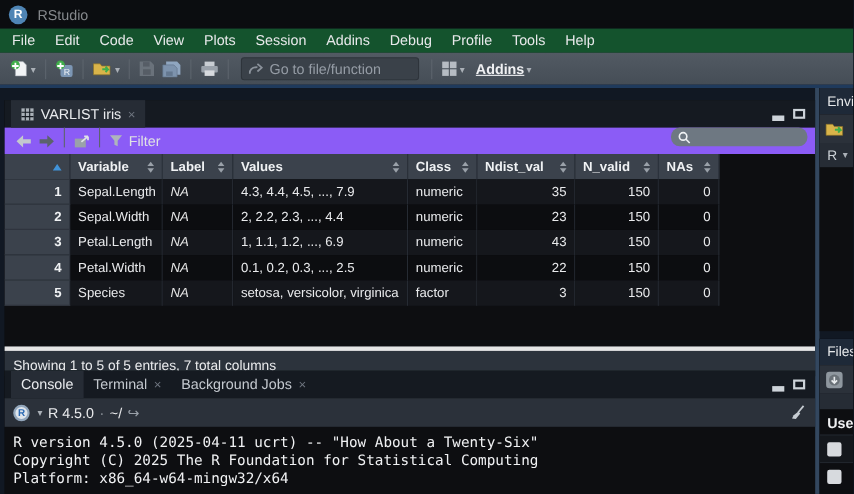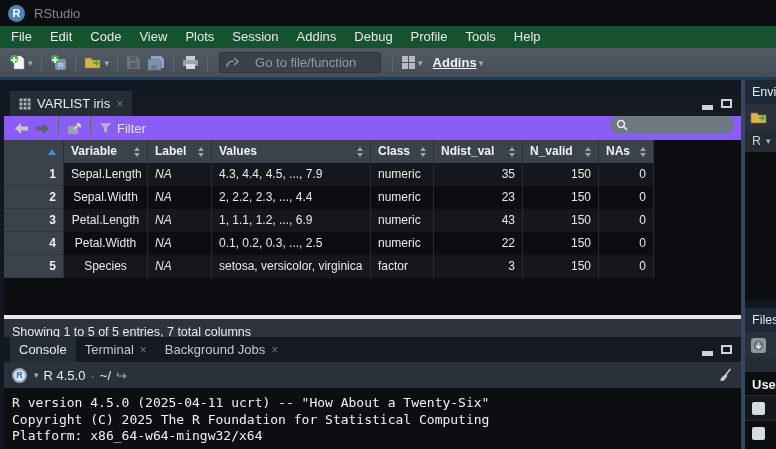--- a/index.html
+++ b/index.html
@@ -20,21 +20,21 @@
   #menubar .mitem{font-size:13px;color:#e8e9eb;padding:0 9px;line-height:22px;cursor:default;}
 
   
   #maintoolbar{position:absolute;left:0;top:48px;width:776px;height:29px;
                background:linear-gradient(#525a63,#454d56);display:flex;align-items:center;
                padding-left:6px;box-sizing:border-box;}
   .tbtn{display:flex;align-items:center;height:24px;padding:0 3px;}
   .caret{font-size:9px;color:#aab0b7;margin-left:2px;}
   .tsep{width:1px;height:18px;background:#5c646d;margin:0 5px;}
   #gotobox{display:flex;align-items:center;width:148px;height:19px;background:#3a4149;
-           border:1px solid #2e343b;border-radius:3px;margin:0 6px;padding:0 6px;gap:16px;}
+           border:1px solid #2e343b;border-radius:3px;margin:0 6px;padding:0 6px;gap:6px;}
   #gotobox .ph{font-size:13px;color:#959ca5;white-space:nowrap;overflow:hidden;}
   .addins{font-size:13px;color:#f0f1f3;font-weight:bold;margin-left:4px;text-decoration:underline;}
 
   
   #topline{position:absolute;left:0;top:77px;width:776px;height:3px;background:#1f3a5c;}
   #vsplit{position:absolute;left:741px;top:80px;width:4px;height:369px;background:#33475f;}
 
   
   .pane{position:absolute;background:#0d0e11;overflow:hidden;}
   .tabstrip{height:25px;background:#151a21;display:flex;align-items:flex-end;padding-left:6px;}
@@ -50,21 +50,21 @@
   
   #viewer{left:4px;top:91px;width:737px;height:251px;}
   #viewer .subtoolbar .lbl{font-size:13px;color:#dfe1e4;margin-left:5px;}
   #searchbox{margin-left:auto;width:124px;height:17px;background:#6e7882;border-radius:8px;
              display:flex;align-items:center;padding:0 6px;gap:4px;box-sizing:border-box;}
   #searchbox input{background:transparent;border:none;outline:none;width:90px;height:14px;}
 
   .trow{display:flex;height:23px;line-height:23px;font-size:12px;color:#e9eaec;}
   .cell{box-sizing:border-box;padding:0 7px;border-right:1px solid #262b33;overflow:hidden;
         white-space:nowrap;}
-  .c0{width:60px;} .c1{width:84px;text-align:center;} .c2{width:64px;} .c3{width:159px;}
+  .c0{width:60px;} .c1{width:84px;} .c2{width:64px;} .c3{width:159px;}
   .c4{width:63px;justify-content:flex-end;} .c5{width:89px;} .c6{width:76px;} .c7{width:55px;}
   #thead .cell{background:#3b424c;font-weight:bold;color:#f0f2f4;display:flex;align-items:center;
                border-right:1px solid #2a3039;}
   .sorticon{display:inline-flex;flex-direction:column;gap:2px;margin-left:auto;padding-left:4px;}
   .sorticon i{width:0;height:0;border-left:3.5px solid transparent;border-right:3.5px solid transparent;}
   .sorticon .up{border-bottom:4px solid #9aa1a9;}
   .sorticon .dn{border-top:4px solid #9aa1a9;}
   .asc{width:0;height:0;border-left:4.5px solid transparent;border-right:4.5px solid transparent;
        border-bottom:6px solid #4193d9;margin-left:auto;}
   .trow.odd .cell{background:#15171c;}

